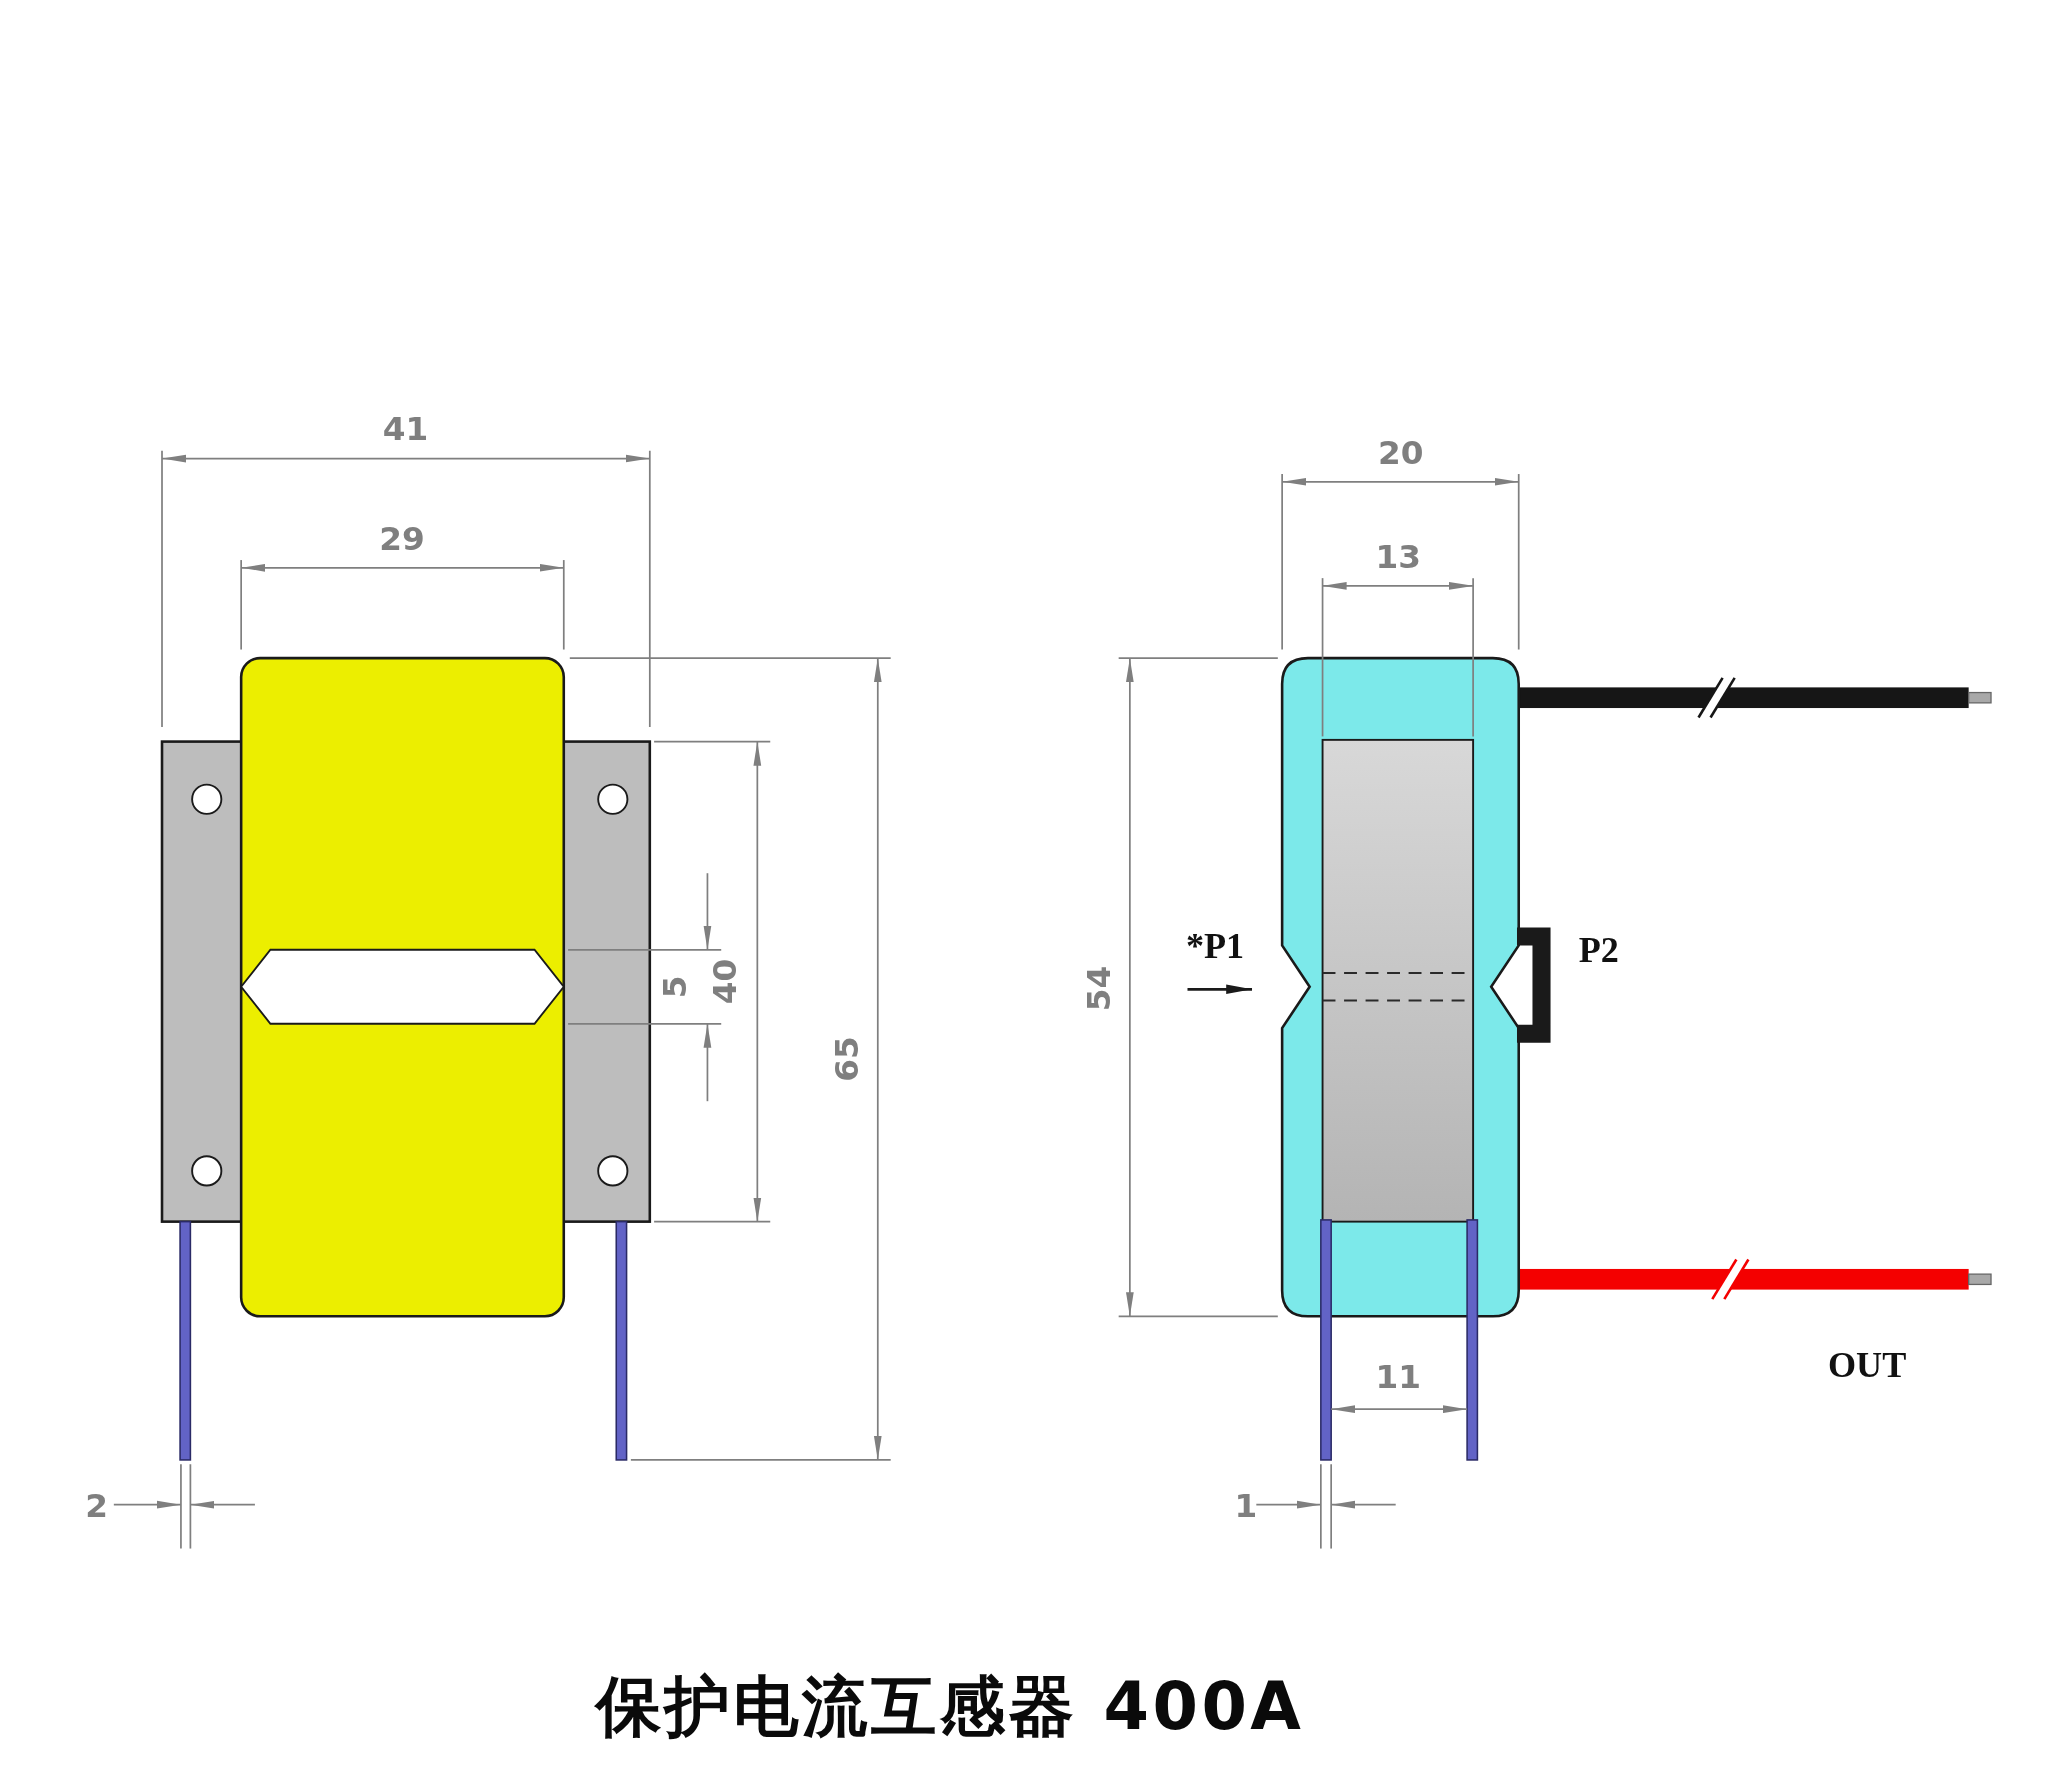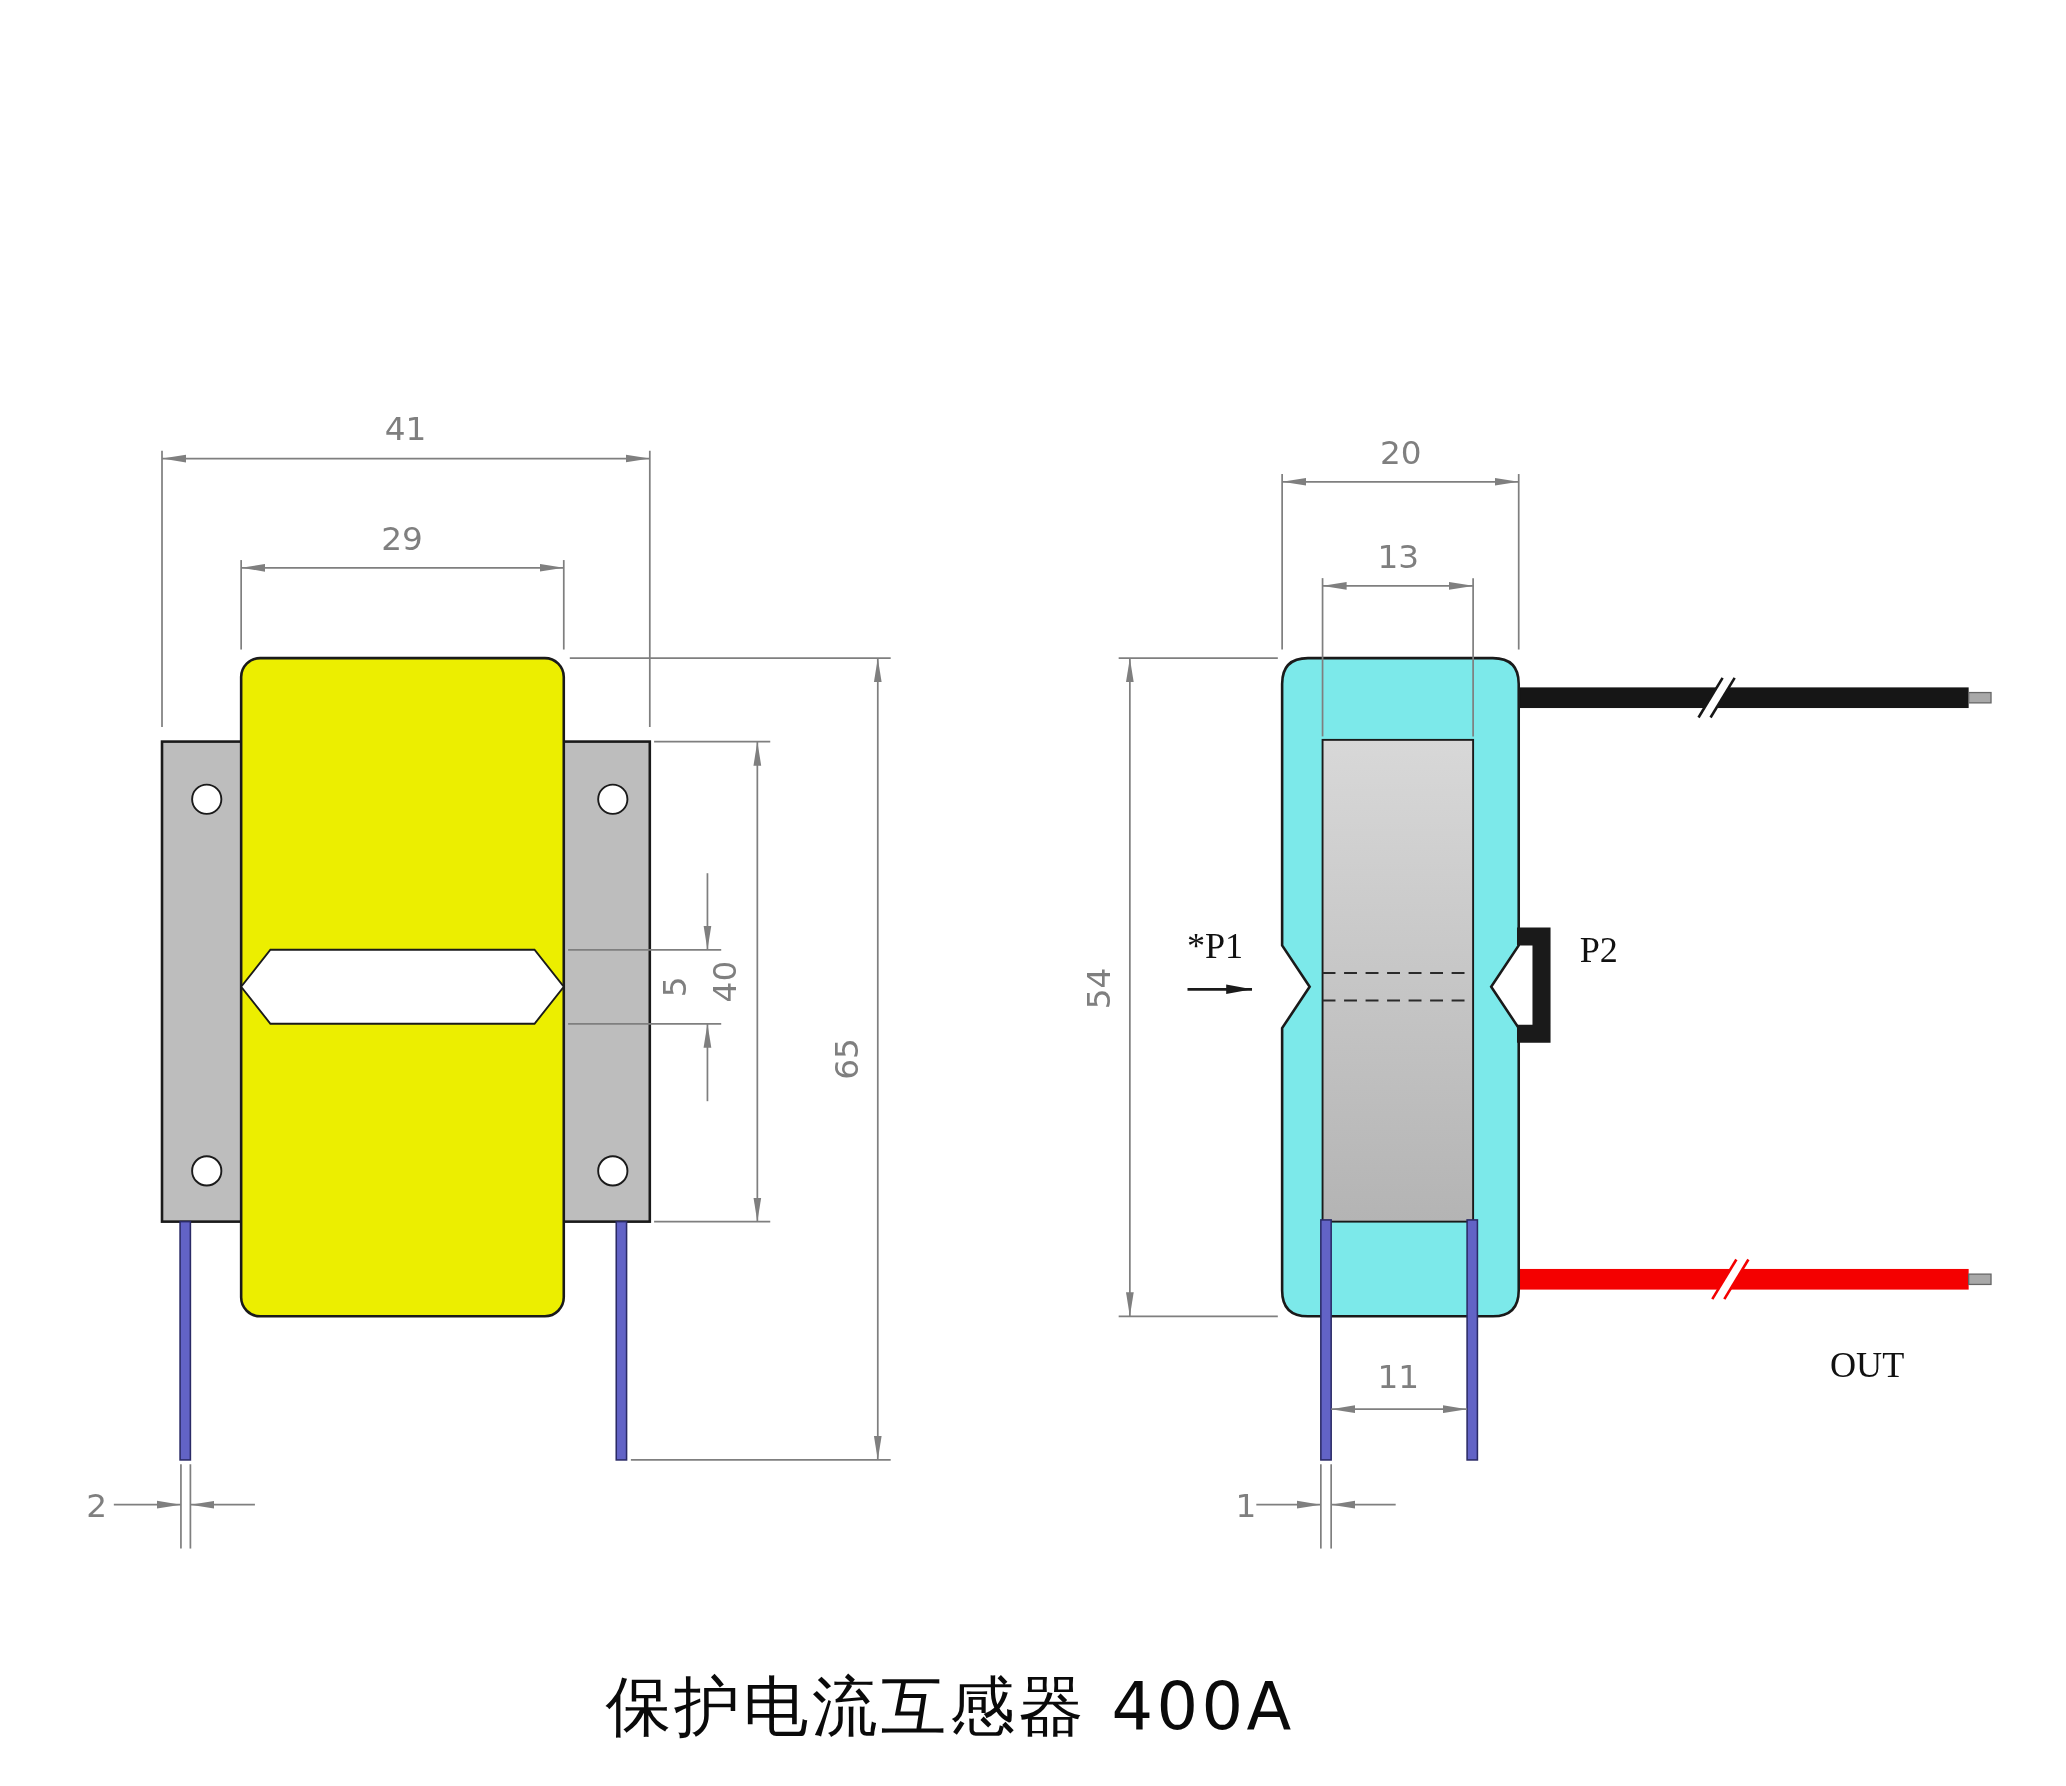--- a/index.html
+++ b/index.html
@@ -1,16 +1,16 @@
 <!DOCTYPE html>
 <html style="font-size:13.8px"><head>
 <meta charset="utf-8">
 <style>
   html,body{margin:0;padding:0;background:#ffffff;}
-  .page{width:2067px;height:1786px;position:relative;background:#ffffff;overflow:hidden;}
+  .page{width:2067px;height:1786px;position:relative;background:#ffffff;overflow:hidden;font-weight:bold;}
   svg{display:block;}
   .outline{stroke:#1a1a1a;stroke-width:3;}
   .thin-outline{stroke:#1a1a1a;stroke-width:2.2;}
   .dim-line{stroke:#7f7f7f;stroke-width:2;fill:none;}
   .dash-line{stroke:#2a2a2a;stroke-width:2.2;stroke-dasharray:15 10;fill:none;}
   .dim-text{fill:#7f7f7f;font-family:"DejaVu Sans",sans-serif;font-size:38px;}
   .label-text{fill:#111111;font-family:"Liberation Serif",serif;font-size:42px;}
   .title-text{fill:#0a0a0a;font-family:"DejaVu Sans",sans-serif;font-size:76px;letter-spacing:4px;}
 </style>
 </head>

